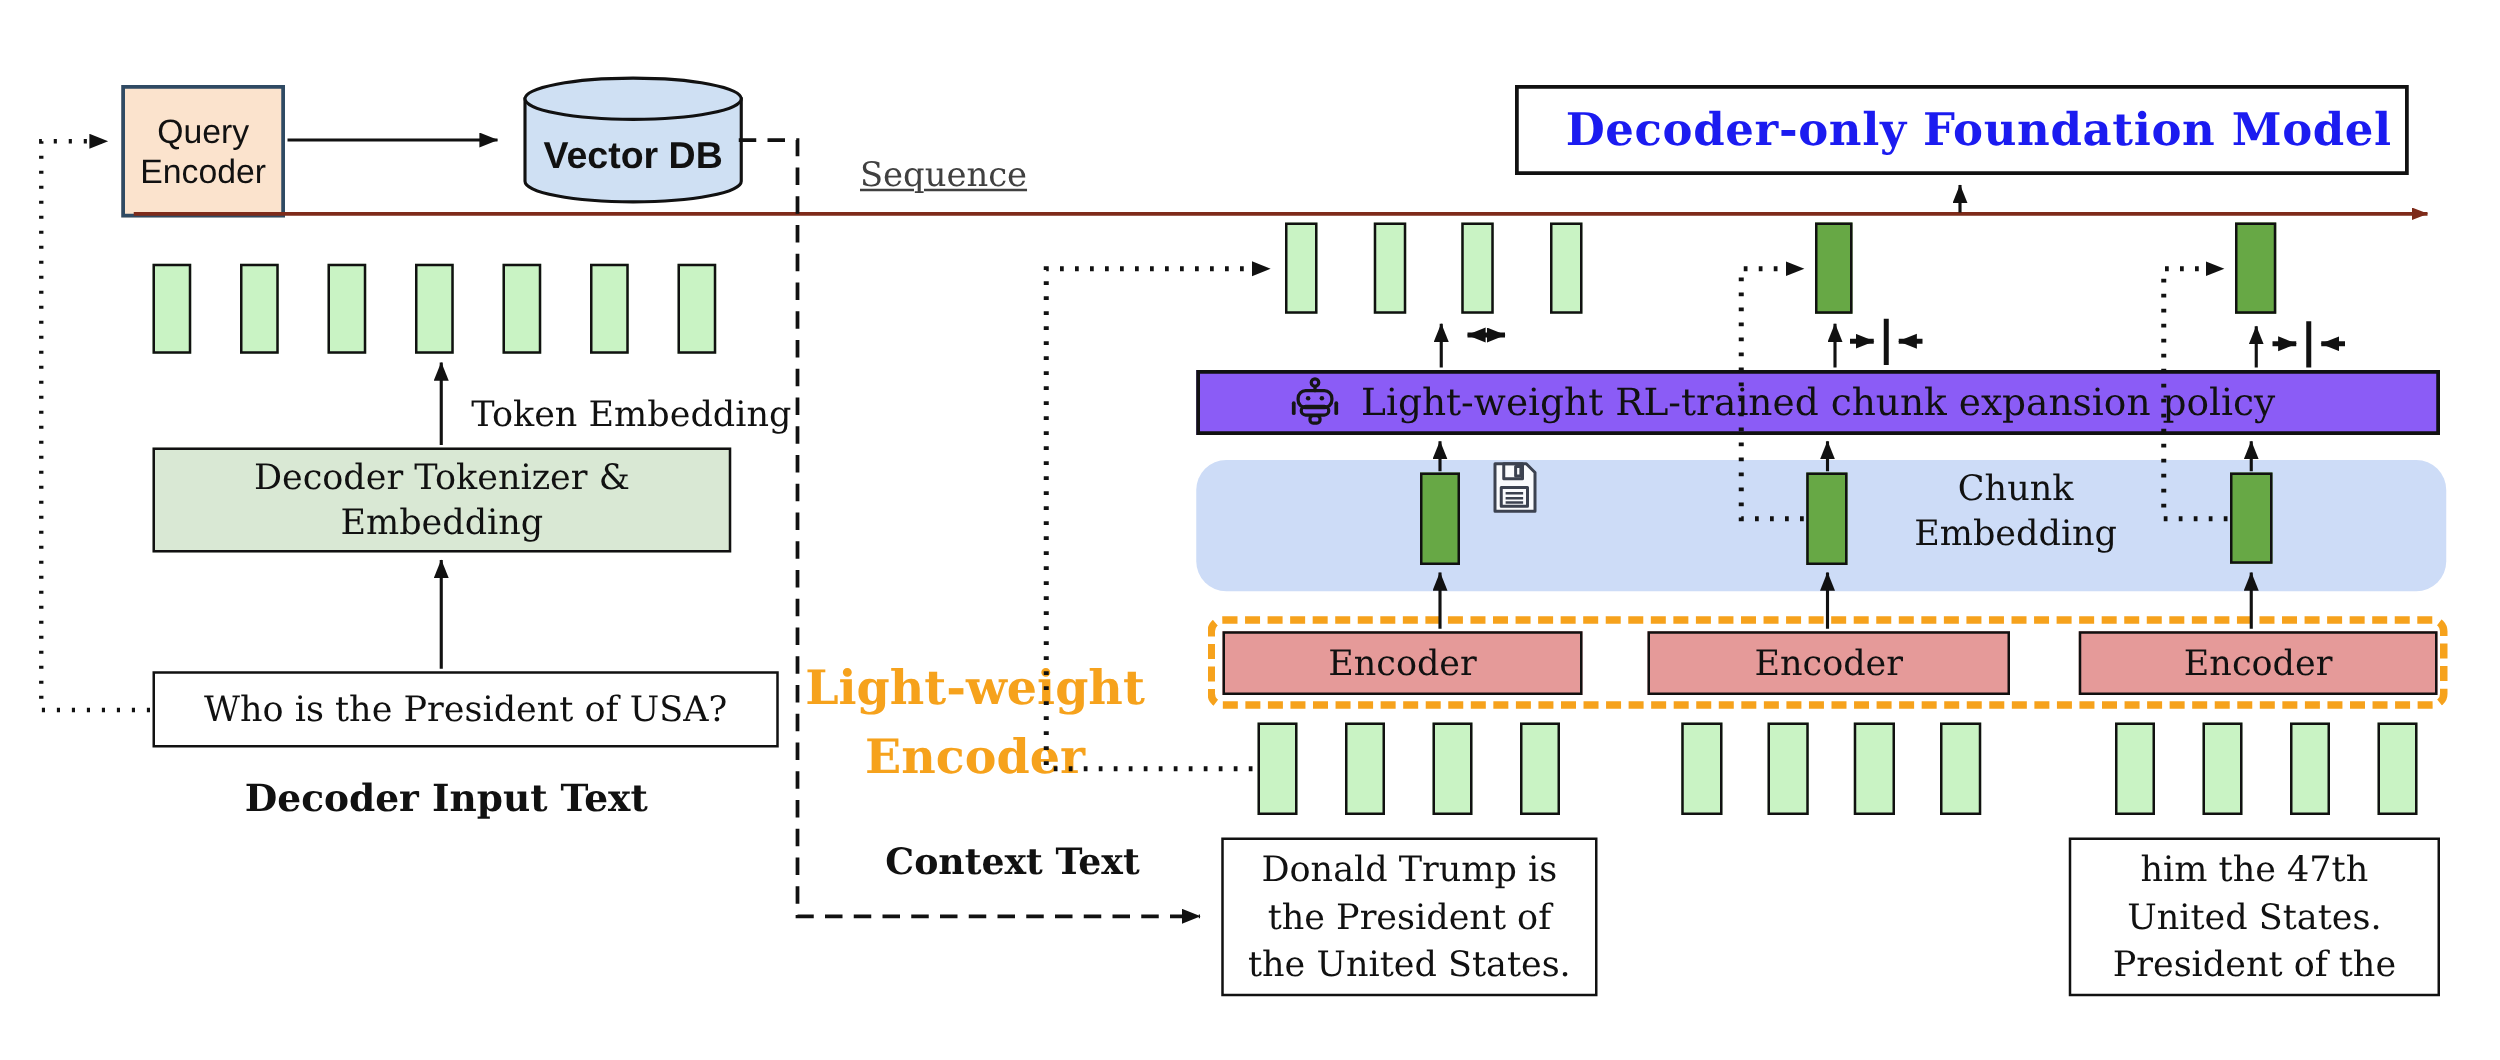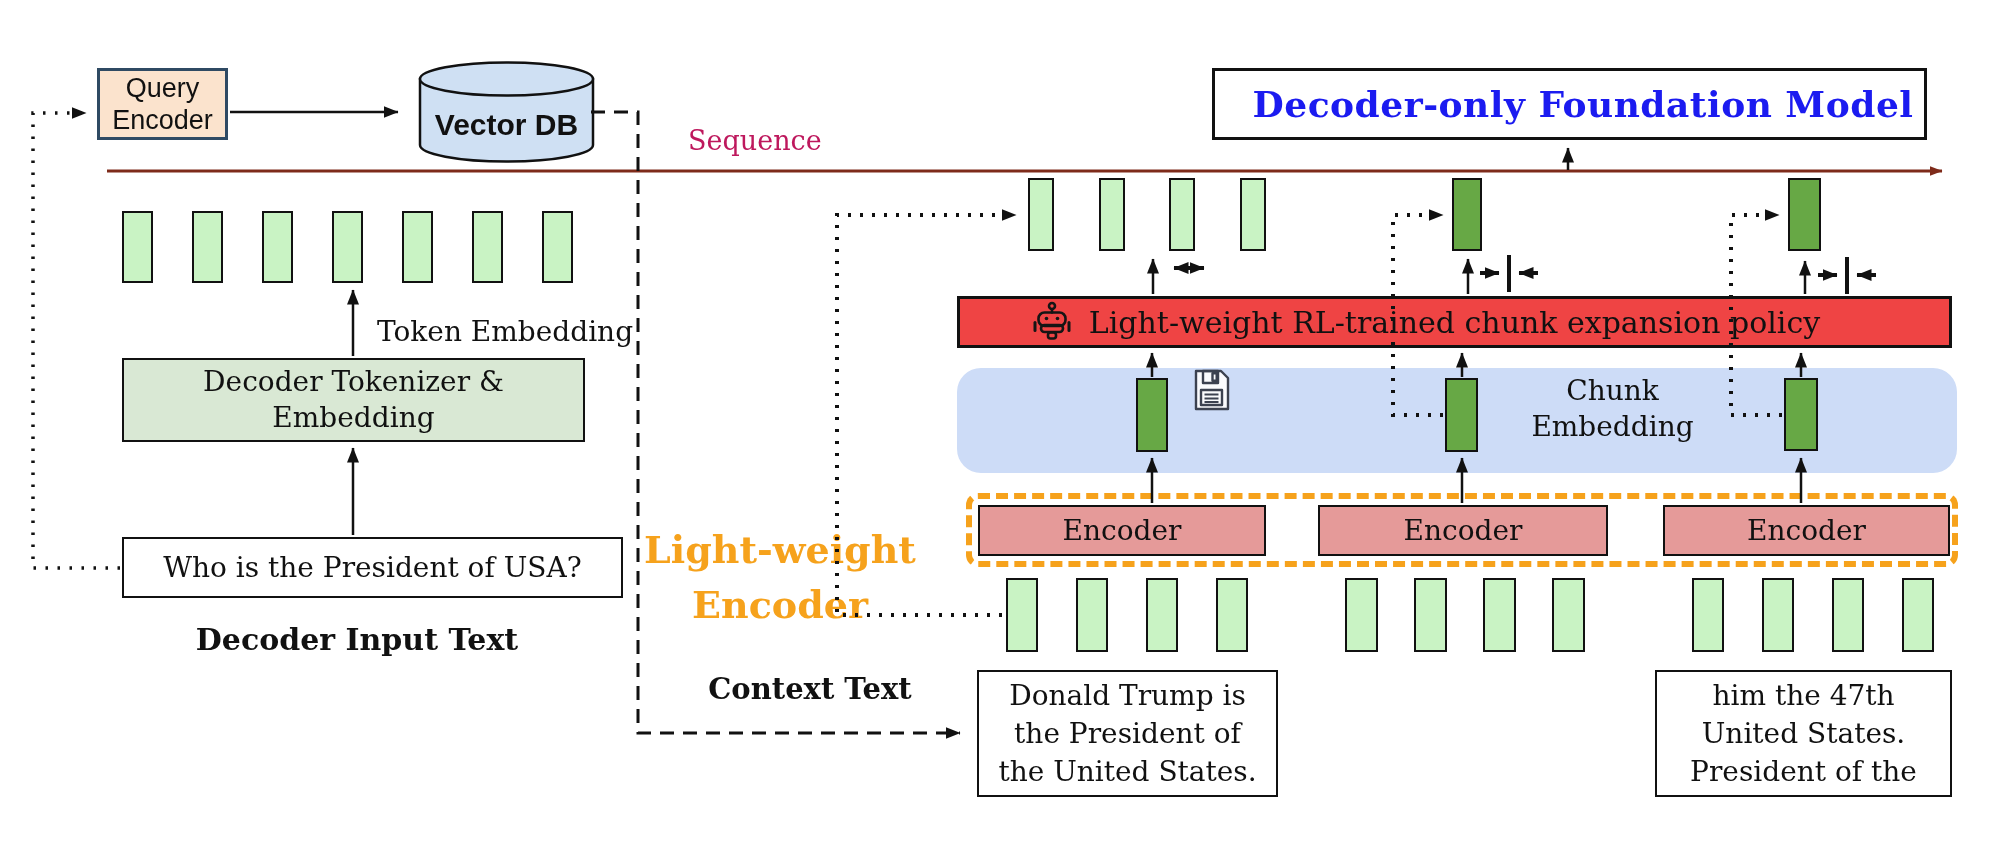--- a/index.html
+++ b/index.html
@@ -11,39 +11,39 @@
   .bar{position:absolute;box-sizing:border-box;border:2.5px solid #111;}
   .bar-light{background:#c9f3c4;}
   .bar-dark{background:#67a845;}
   .label{position:absolute;white-space:nowrap;}
   .serif28{font-size:28px;}
   .caption{font-weight:bold;font-size:30px;color:#111;}
   .peach{background:#fbe3cd;border:3px solid #2f4a63;}
   .sage{background:#d9e8d4;}
   .pinkbox{background:#e59a99;}
   .sans{font-family:"Liberation Sans","DejaVu Sans",sans-serif;}
-  .maroon{color:#be185d;}
+  .maroon{color:#404040;text-decoration:underline;}
   .title-blue{color:#1b1bf0;font-weight:bold;font-size:36px;letter-spacing:0.5px;}
   .orange-label{color:#f6a21c;font-weight:bold;font-size:38px;line-height:55px;text-align:center;}
   .bluecontainer{position:absolute;background:#cddcf7;border-radius:24px;}
   .orangedash{position:absolute;box-sizing:border-box;border:6px dashed #f6a21c;border-radius:12px;background:transparent;}
   .ctx-line{line-height:38px;font-size:28px;}
   svg.layer{position:absolute;left:0;top:0;z-index:30;pointer-events:none;}
   .z1{z-index:1}.z2{z-index:5}.z4{z-index:40}
 </style>
 </head>
 <body>
 
 <div class="canvas">
 
   <div class="bluecontainer z1" style="left:957px;top:368px;width:1000px;height:105px;"></div>
 
   <div class="orangedash z1" style="left:966px;top:493px;width:992px;height:74px;"></div>
 
-  <div class="box peach sans z2" style="left:97px;top:68px;width:131px;height:72px;font-size:27px;line-height:32px;">
+  <div class="box peach sans z2" style="left:97px;top:68px;width:131px;height:106px;font-size:27px;line-height:32px;">
     <div>
       <div>Query</div>
       <div>Encoder</div>
     </div>
   </div>
 
   <div class="abs z2" style="left:418px;top:60px;width:167px;height:104px;font-weight:bold;">
     <svg width="177" height="104" viewBox="0 0 177 104">
       <path d="M2,19 L2,85 A86.5,16.5 0 0 0 175,85 L175,19 Z" fill="#cfe0f3" stroke="#111" stroke-width="2.5"></path>
       <ellipse cx="88.5" cy="19" rx="86.5" ry="16.5" fill="#cfe0f3" stroke="#111" stroke-width="2.5"></ellipse>
@@ -81,21 +81,21 @@
   <div class="label caption z2" style="left:157px;top:622px;width:400px;text-align:center;">Decoder Input Text</div>
 
   <div class="bar bar-light z2" style="left:1028px;top:178px;width:26px;height:73px;"></div>
   <div class="bar bar-light z2" style="left:1099px;top:178px;width:26px;height:73px;"></div>
   <div class="bar bar-light z2" style="left:1169px;top:178px;width:26px;height:73px;"></div>
   <div class="bar bar-light z2" style="left:1240px;top:178px;width:26px;height:73px;"></div>
 
   <div class="bar bar-dark z2" style="left:1452px;top:178px;width:30px;height:73px;"></div>
   <div class="bar bar-dark z2" style="left:1788px;top:178px;width:33px;height:73px;"></div>
 
-  <div class="box pinkbox z2" style="left:957px;top:296px;width:995px;height:52px;border-width:3px;font-size:30px;background:#ef4444;align-items:center;">
+  <div class="box pinkbox z2" style="left:957px;top:296px;width:995px;height:52px;border-width:3px;font-size:30px;background:#8b5cf6;align-items:center;">
     <span>Light-weight RL-trained chunk expansion policy</span>
   </div>
 
   <svg class="abs z4" style="left:1031px;top:301px;" width="42" height="42" viewBox="0 0 42 42">
     <g fill="none" stroke="#151515" stroke-width="2.6" stroke-linecap="round">
       <circle cx="21" cy="5" r="3"></circle>
       <line x1="21" y1="8.2" x2="21" y2="11.5"></line>
       <rect x="7.5" y="11.5" width="27" height="13.5" rx="6"></rect>
       <rect x="10" y="24" width="22" height="7" rx="3.5"></rect>
       <line x1="4" y1="21.5" x2="4" y2="29.5" stroke-width="3"></line>

